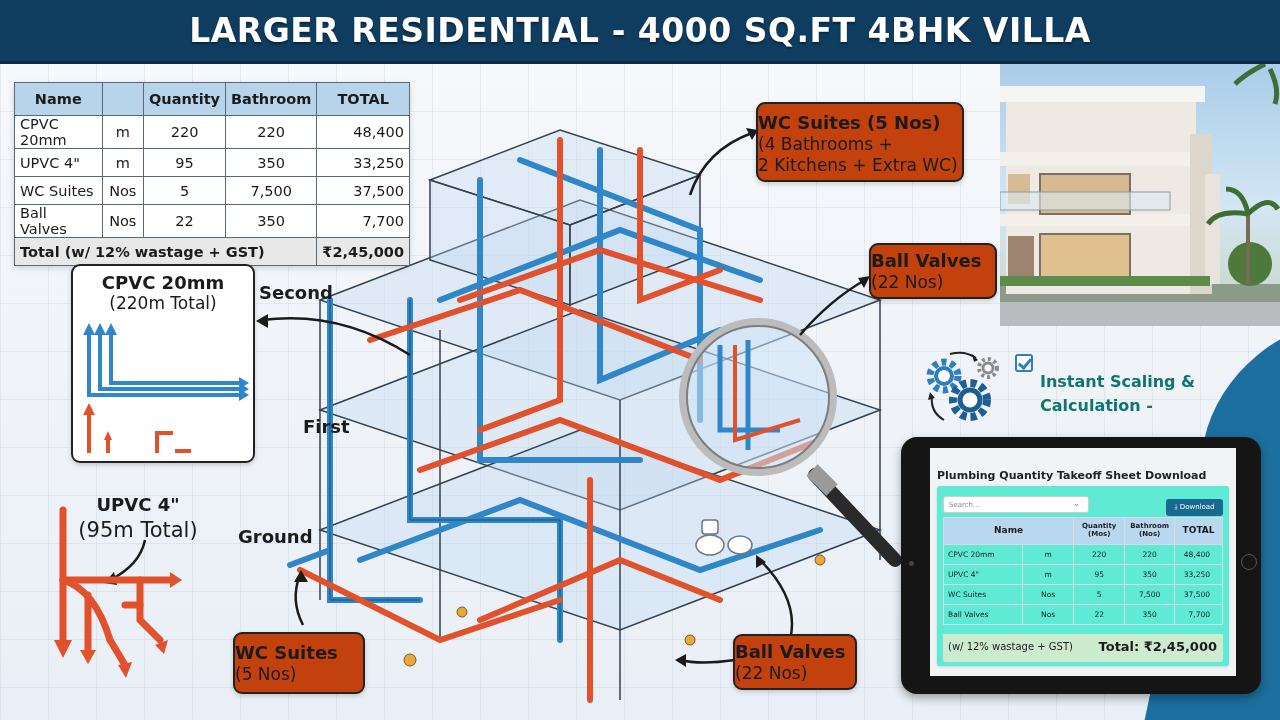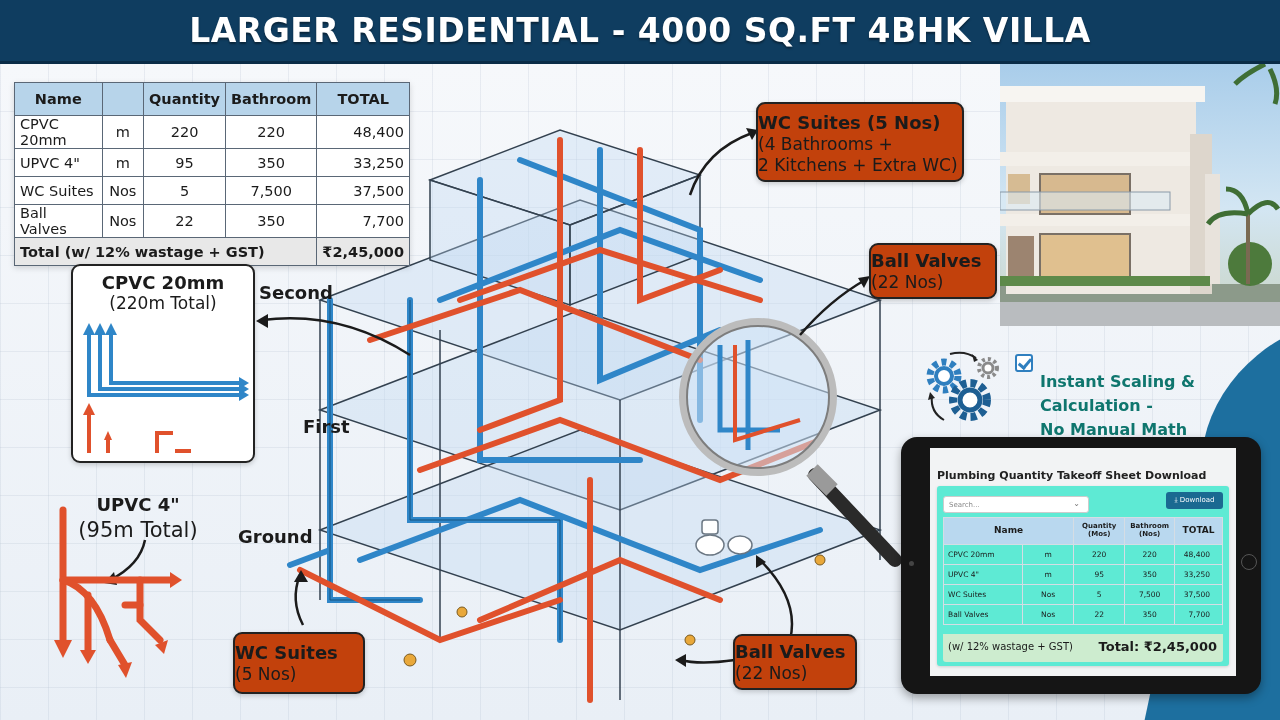--- a/index.html
+++ b/index.html
@@ -115,21 +115,21 @@
     position: absolute; left: 7px; top: 38px; width: 292px; height: 180px;
     background: #5eead4; border-radius: 3px; box-shadow: 0 1px 3px rgba(0,0,0,0.15);
   }
   .search {
     position: absolute; left: 6px; top: 10px; width: 146px; height: 17px;
     border: 1px solid #ccc; border-radius: 3px; font-size: 7px; color: #888;
     padding: 4px 0 0 5px; background: #fff;
   }
   .search .chev { position: absolute; right: 8px; top: 2px; font-size: 8px; color: #777; }
   .dl-btn {
-    position: absolute; left: 229px; top: 6px; width: 57px; height: 17px;
+    position: absolute; left: 229px; top: 13px; width: 57px; height: 17px;
     background: #1a6991; color: #fff; border-radius: 3px; font-size: 7px;
     text-align: center; line-height: 17px;
   }
   .ttable {
     position: absolute; left: 6px; top: 31px; width: 280px;
     border-collapse: collapse; font-size: 7.5px;
   }
   .ttable th { background: #b9d8ef; height: 27px; border: 1px solid #d5dde4; font-size: 7px; line-height: 1.1; }
   .ttable th.name-h { font-size: 9px; }
   .ttable th.tot-h { font-size: 9px; }
@@ -405,21 +405,20 @@
     <circle cx="68" cy="20" r="5" fill="#fff" stroke="#8a8a8a" stroke-width="3"></circle>
     <path d="M30 6 Q45 2 56 10" stroke="#222" stroke-width="2" fill="none"></path>
     <polygon points="58,12 52,6 54,14" fill="#222"></polygon>
     <path d="M12 48 Q10 64 24 72" stroke="#222" stroke-width="2" fill="none"></path>
     <polygon points="10,44 8,52 15,50" fill="#222"></polygon>
   </svg>
   <span class="check"></span>
   <div class="text">
     <div>Instant Scaling &amp;</div>
     <div>Calculation -</div>
-    <div>No Manual Math</div>
   </div>
 </div>
 
 <div class="tablet">
   <span class="cam"></span>
   <span class="home"></span>
   <div class="screen">
     <div class="title">Plumbing Quantity Takeoff Sheet Download</div>
     <div class="card">
       <div class="search">

